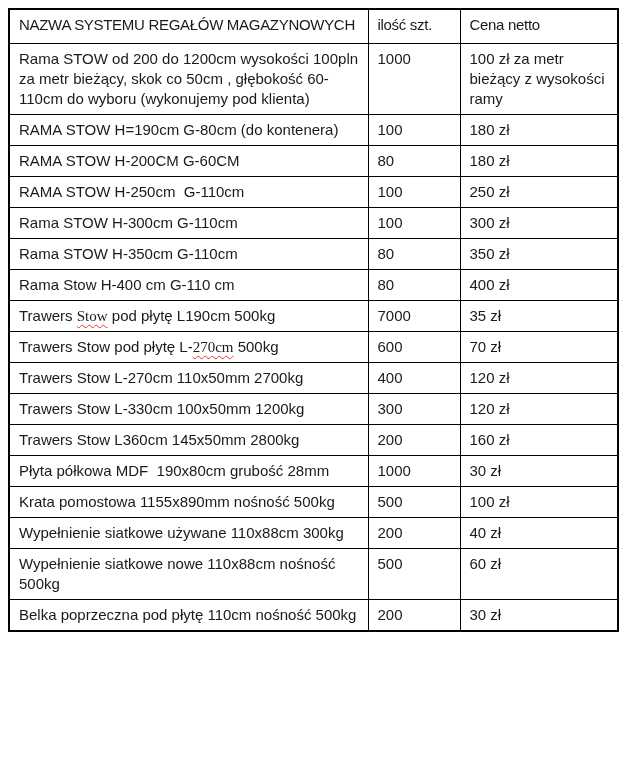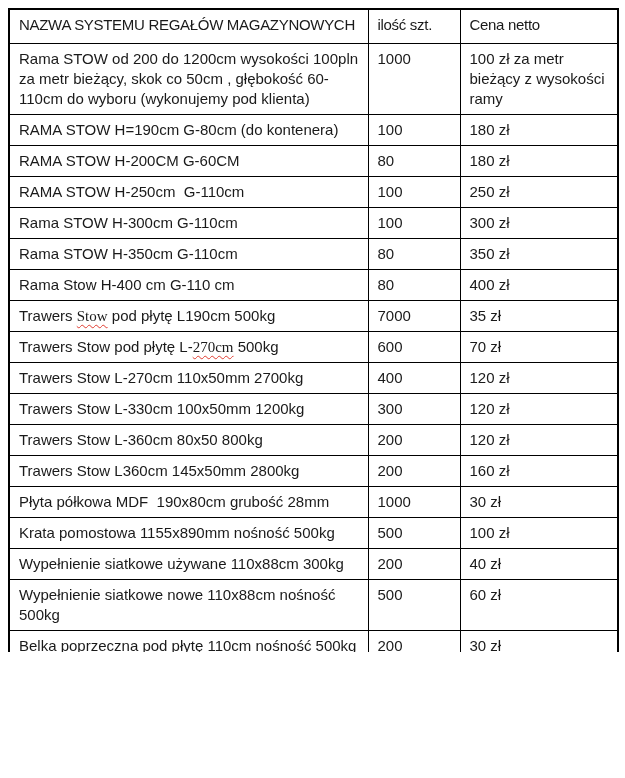--- a/index.html
+++ b/index.html
@@ -159,25 +159,20 @@
           <td><span class="name-text">Trawers Stow L-270cm 110x50mm 2700kg</span></td>
           <td>400</td>
           <td>120 zł</td>
         </tr>
         <tr>
           <td><span class="name-text">Trawers Stow L-330cm 100x50mm 1200kg</span></td>
           <td>300</td>
           <td>120 zł</td>
         </tr>
         <tr>
-          <td><span class="name-text">Trawers Stow L-360cm 80x50 800kg</span></td>
-          <td>200</td>
-          <td>120 zł</td>
-        </tr>
-        <tr>
           <td><span class="name-text">Trawers Stow L360cm 145x50mm 2800kg</span></td>
           <td>200</td>
           <td>160 zł</td>
         </tr>
         <tr>
           <td><span class="name-text">Płyta półkowa MDF  190x80cm grubość 28mm</span></td>
           <td>1000</td>
           <td>30 zł</td>
         </tr>
         <tr>

